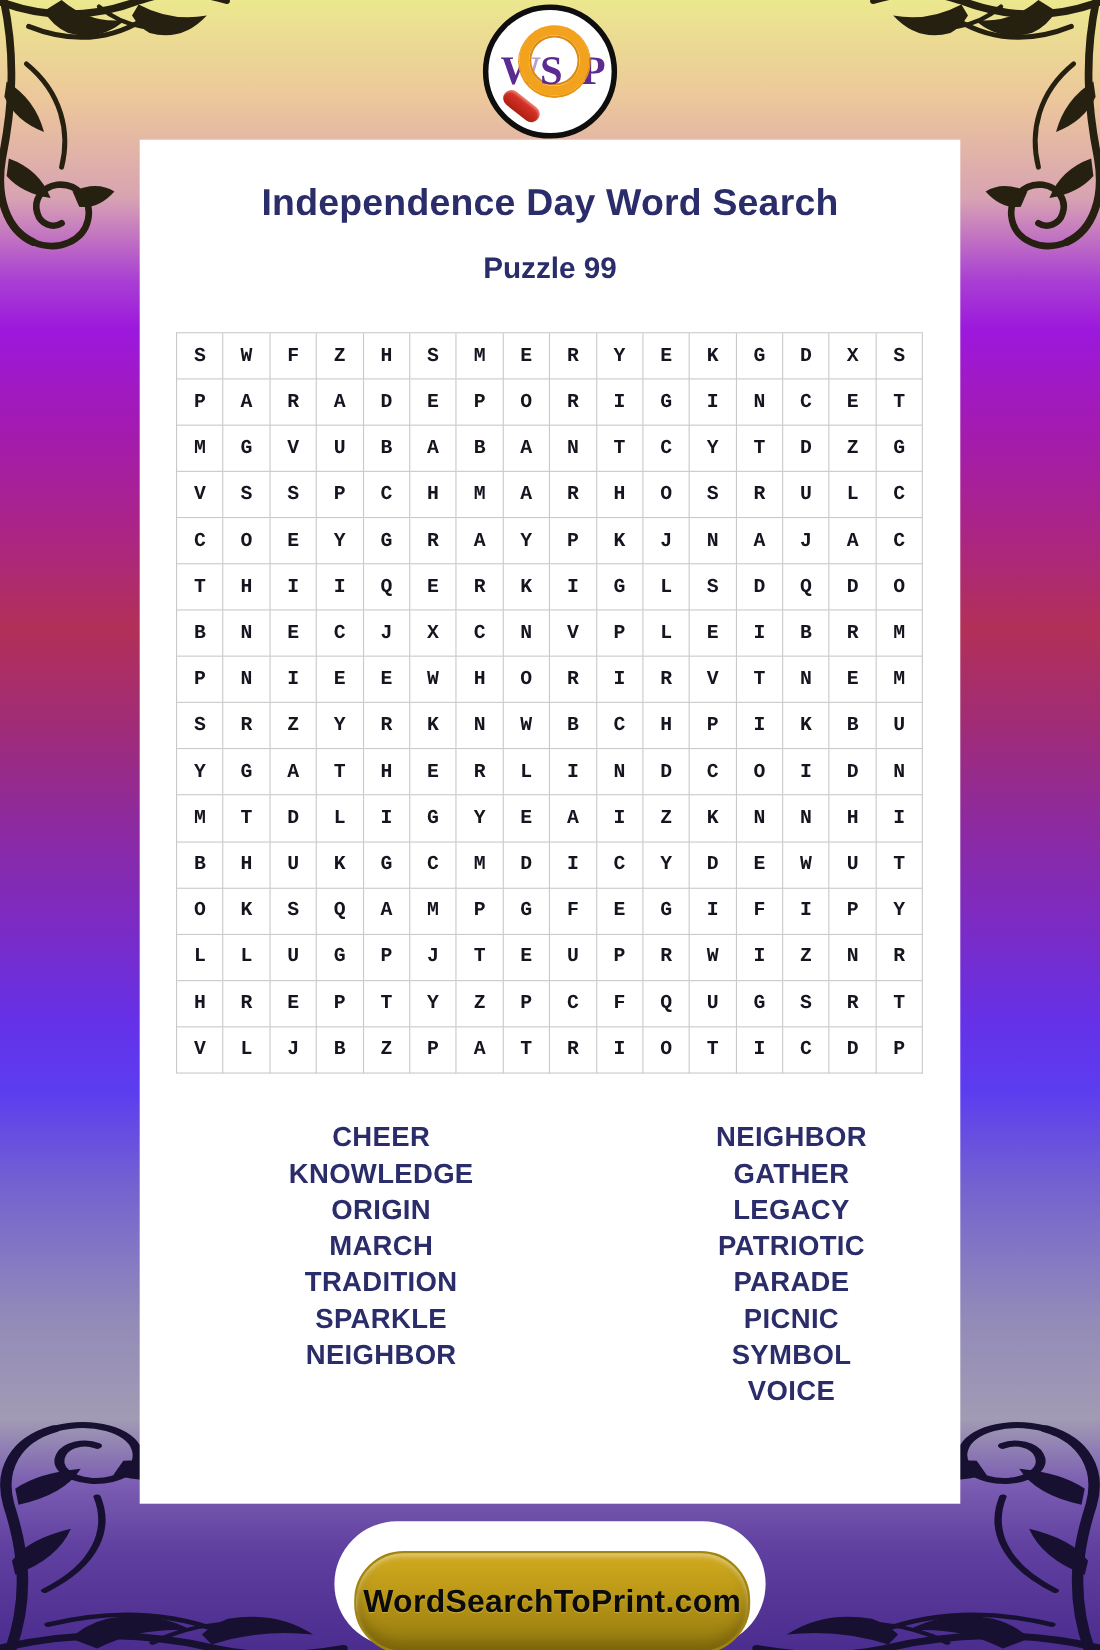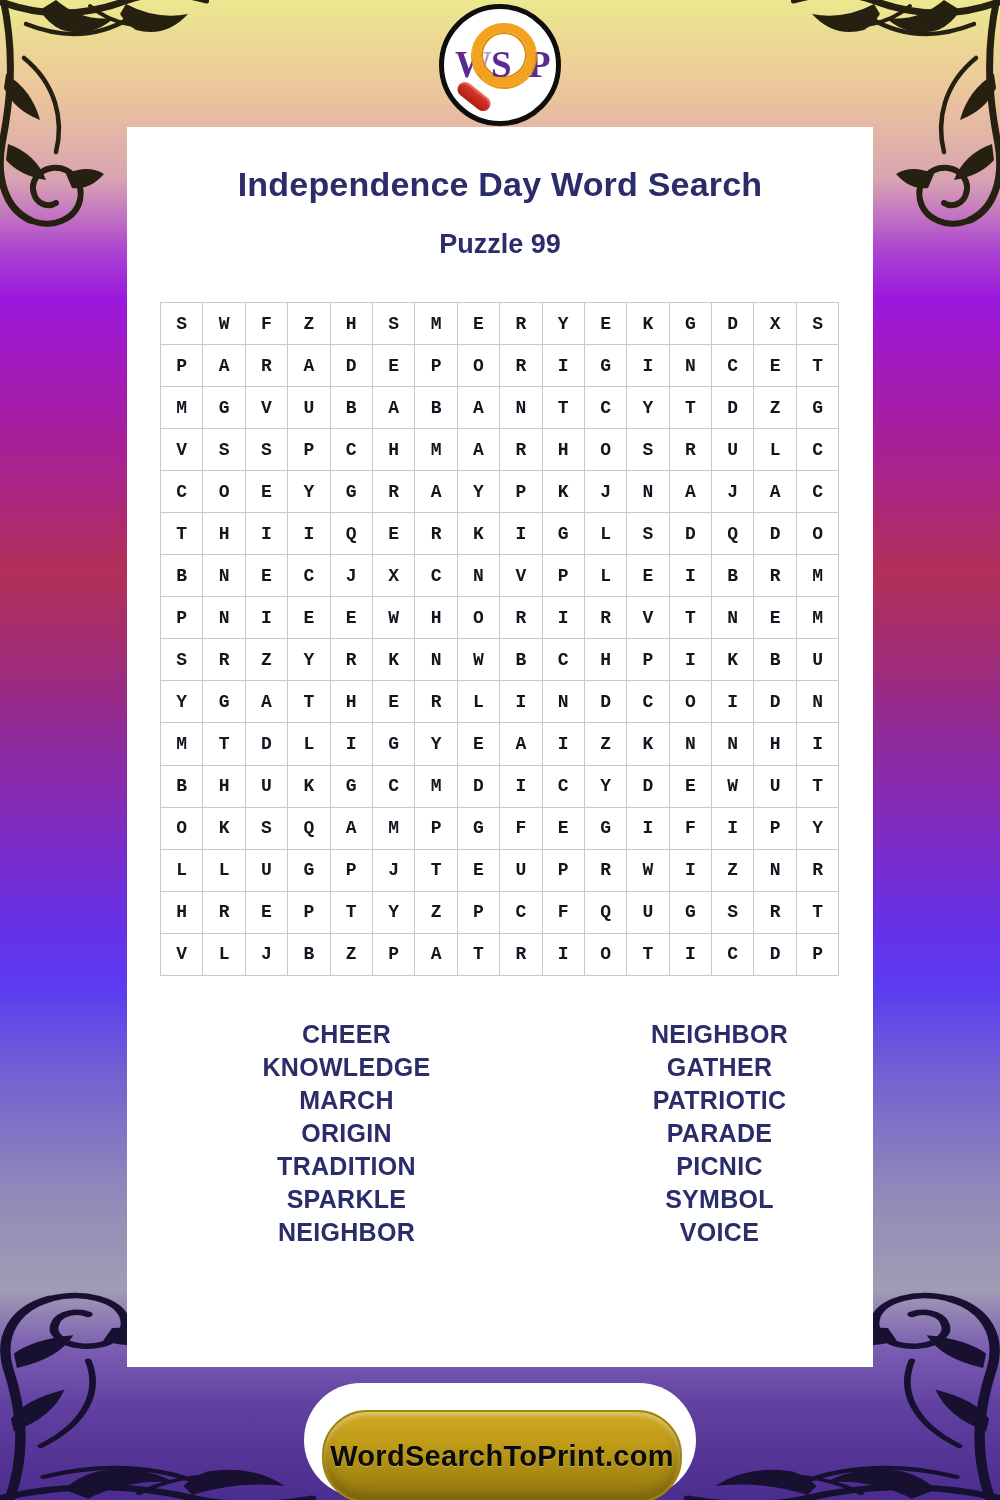--- a/index.html
+++ b/index.html
@@ -443,29 +443,30 @@
       <div class="cell">I</div>
       <div class="cell">C</div>
       <div class="cell">D</div>
       <div class="cell">P</div>
     </div>
 
   <div class="words">
     <div class="word-col">
         <div class="word">CHEER</div>
         <div class="word">KNOWLEDGE</div>
+        <div class="word">ORIGIN</div>
         <div class="word">MARCH</div>
-        <div class="word">ORIGIN</div>
         <div class="word">TRADITION</div>
         <div class="word">SPARKLE</div>
         <div class="word">NEIGHBOR</div>
       </div>
     <div class="word-col">
         <div class="word">NEIGHBOR</div>
         <div class="word">GATHER</div>
+        <div class="word">LEGACY</div>
         <div class="word">PATRIOTIC</div>
         <div class="word">PARADE</div>
         <div class="word">PICNIC</div>
         <div class="word">SYMBOL</div>
         <div class="word">VOICE</div>
       </div>
   </div>
 </div>
 
 <div class="halo"></div>

